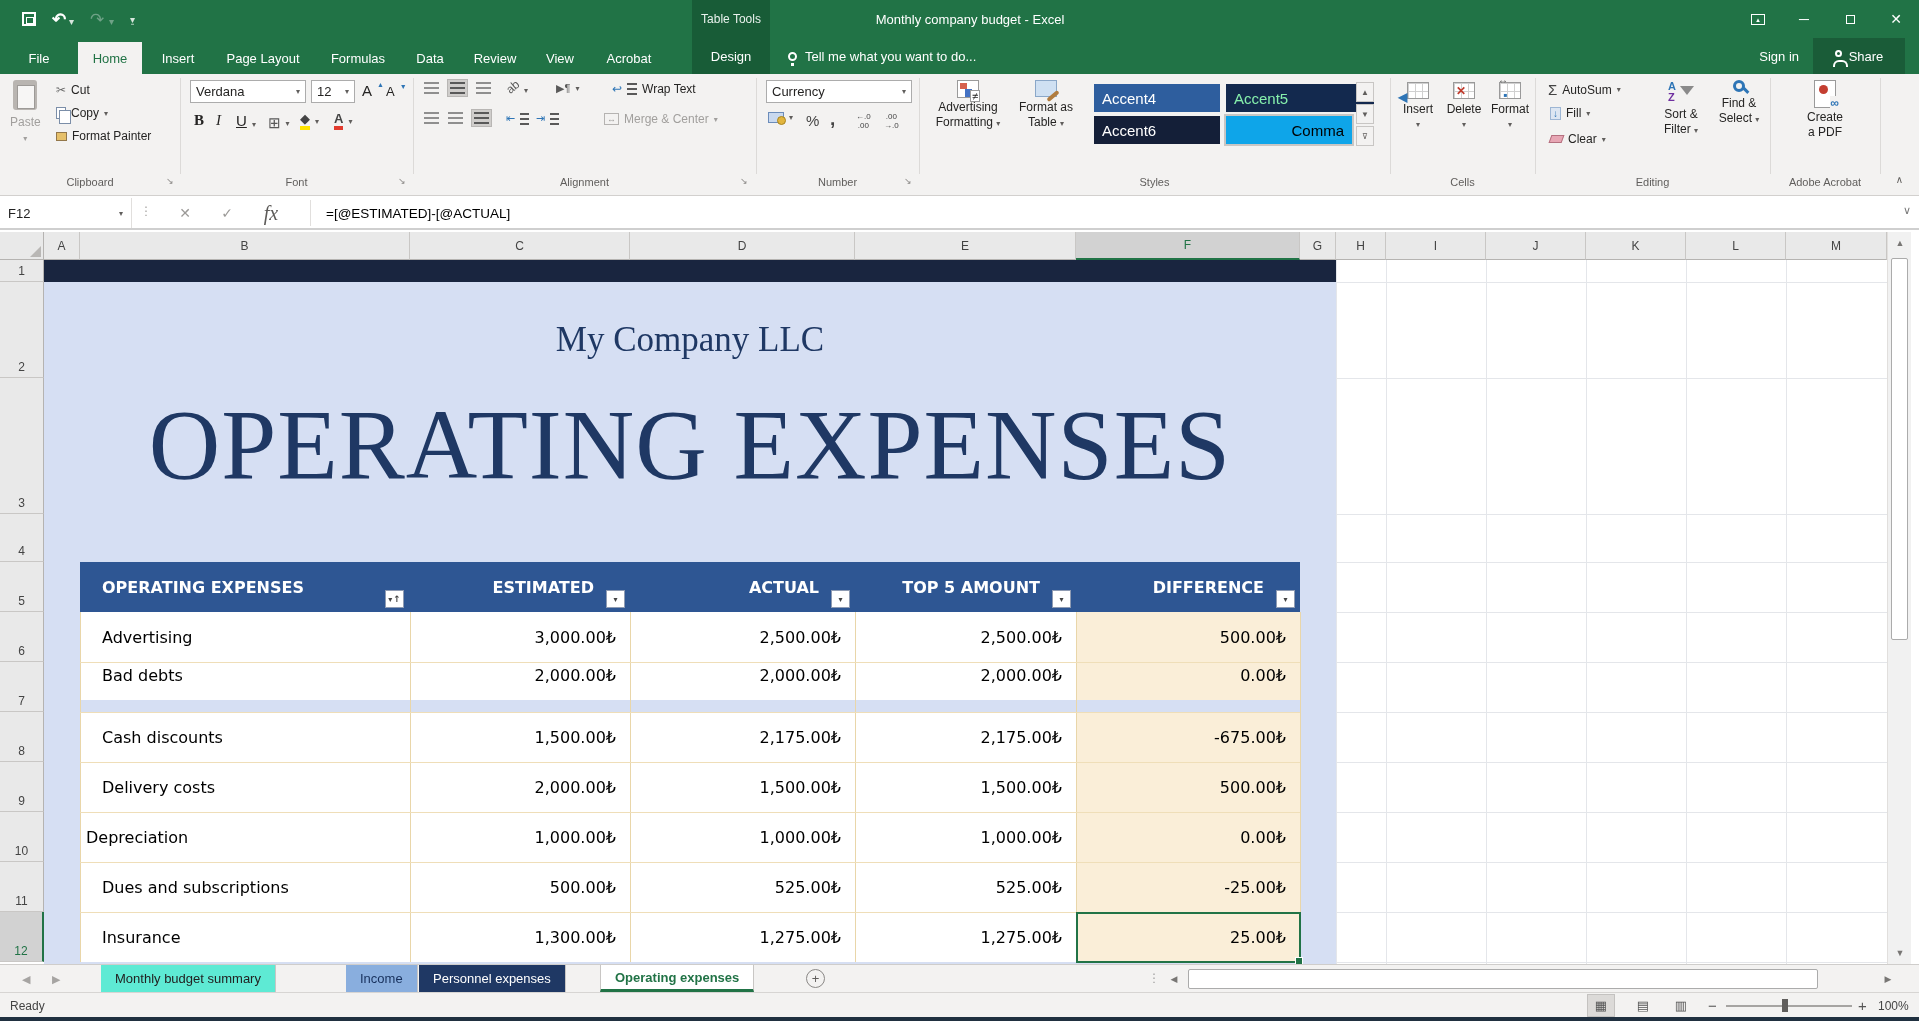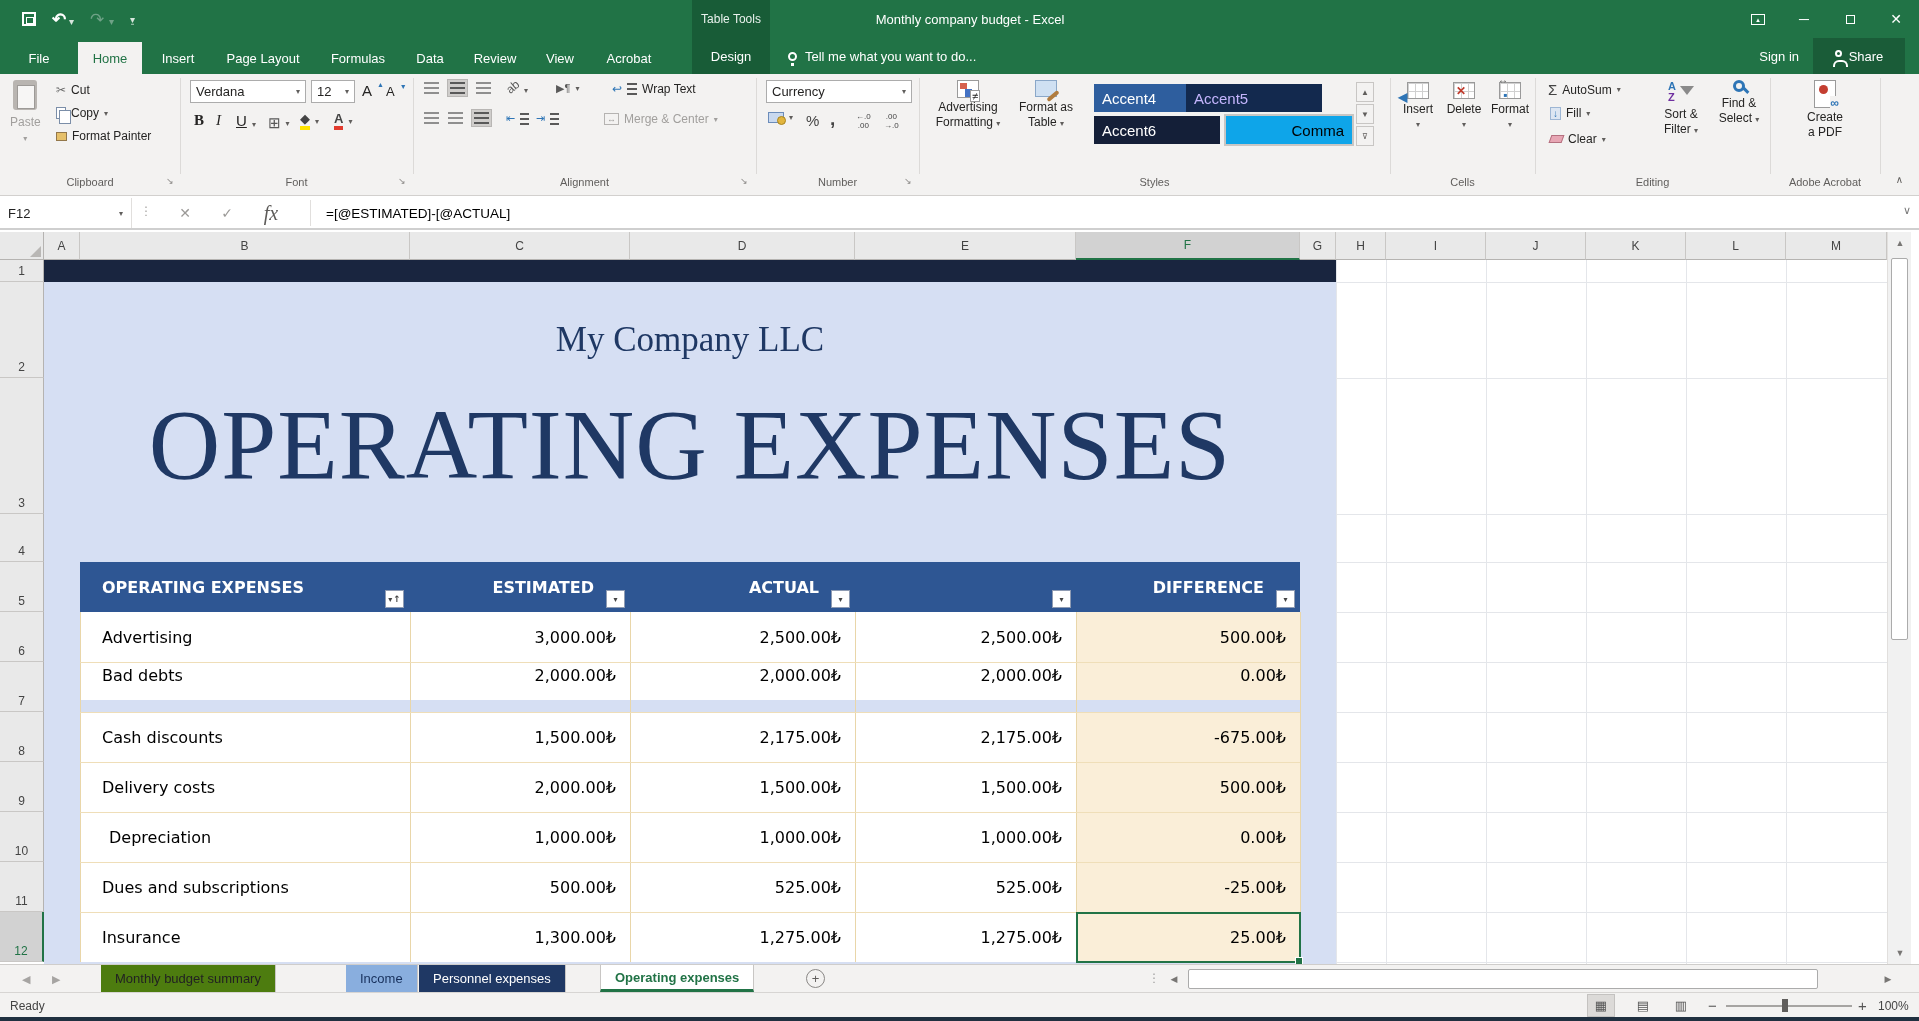--- a/index.html
+++ b/index.html
@@ -124,21 +124,21 @@
 
   
   .vscroll{position:absolute;right:8px;top:232px;width:24px;height:732px;background:#f1f1f1;border-left:1px solid #e1dfdd;}
   .vs-btn{position:absolute;left:0;width:24px;height:22px;display:flex;align-items:center;justify-content:center;color:#787674;font-size:9px;}
   .vs-thumb{position:absolute;left:3px;top:26px;width:17px;height:382px;background:#fff;border:1px solid #ababab;border-radius:2px;}
 
   
   .tabbar{position:absolute;left:0;top:964px;width:100%;height:28px;background:#f3f2f1;border-top:1px solid #cfcdcb;font-size:13px;}
   .nav-ar{position:absolute;top:0;height:28px;display:flex;align-items:center;color:#a6a4a2;font-size:11px;}
   .stab{position:absolute;top:0;height:27px;display:flex;align-items:center;padding:0 14px;border-right:1px solid #c8c6c4;color:#222;}
-  .stab.cream{background:#4d7c0f;}
+  .stab.cream{background:#5eead4;}
   .stab.blue{background:#89aede;color:#17305c;}
   .stab.navy{background:#1f3864;color:#fff;}
   .stab.active{background:#fff;color:#217346;font-weight:bold;border-bottom:3px solid #217346;border-left:1px solid #c8c6c4;}
   .addsheet{position:absolute;left:806px;top:4px;width:19px;height:19px;border:1px solid #8a8886;border-radius:50%;color:#605e5c;display:flex;align-items:center;justify-content:center;font-size:13px;}
   .tabdots{position:absolute;left:1148px;top:6px;color:#a0a0a0;font-size:12px;}
   .hscroll{position:absolute;left:1164px;top:3px;width:734px;height:22px;}
   .hs-btn{position:absolute;top:0;width:20px;height:22px;display:flex;align-items:center;justify-content:center;color:#787674;font-size:9px;}
   .hs-thumb{position:absolute;left:24px;top:1px;width:630px;height:20px;background:#fff;border:1px solid #ababab;border-radius:2px;}
 
   
@@ -317,21 +317,21 @@
       <span class="ic-cf">
           <span class="b"></span>
         </span>
       <span class="twoLine"><span>Advertising</span><br><span>Formatting</span> <span class="dd">▾</span></span>
     </div>
     <div class="ibtn" style="left:1010px;top:6px;flex-direction:column;width:72px;gap:3px">
       <span class="ic-fat"></span>
       <span class="twoLine"><span>Format as</span><br><span>Table</span> <span class="dd">▾</span></span>
     </div>
     <div class="chip" style="left:1094px;top:10px;width:126px;background:#2e5e9e;color:#fff">Accent4</div>
-    <div class="chip" style="left:1186px;top:10px;width:136px;background:#13294e;color:#c4b5fd">Accent5</div>
+    <div class="chip" style="left:1226px;top:10px;width:148px;background:#13294e;color:#86efac">Accent5</div>
     <div class="chip" style="left:1094px;top:42px;width:126px;background:#141f38;color:#fff">Accent6</div>
     <div class="chip" style="left:1226px;top:42px;width:126px;background:#0ea5e9;color:#000;outline:2px solid #c8c6c4;justify-content:flex-end">Comma</div>
     <div class="gal-scroll" style="left:1356px;top:8px">▲</div>
     <div class="gal-scroll" style="left:1356px;top:30px">▼</div>
     <div class="gal-scroll" style="left:1356px;top:52px">⊽</div>
     <div class="glabel" style="left:919px;width:471px">Styles</div>
 
     <div class="cellsbtn" style="left:1396px;top:8px">
       <span class="ic-grid"></span><span class="ov" style="left:2px;top:8px;color:#2e75b6">◀</span>
       <div>Insert</div><span class="dd">▾</span>
@@ -448,20 +448,21 @@
 
     <div class="blueband"></div>
     <div class="navyband"></div>
     <div class="company">My Company LLC</div>
     <div class="bigtitle">OPERATING EXPENSES</div>
 
     <div class="thead">
       <div class="th" style="left:0;width:330px;padding-left:22px">OPERATING EXPENSES</div>
       <div class="th num" style="left:550px;width:225px;padding-right:36px">ACTUAL</div>
       <div class="th num" style="left:330px;width:220px;padding-right:36px">ESTIMATED</div>
+      <div class="th num" style="left:775px;width:221px;padding-right:36px">TOP 5 AMOUNT</div>
       <div class="th num" style="left:996px;width:224px;padding-right:36px">DIFFERENCE</div>
       <span class="fltr" style="left:305px">▾<span style="font-size:9px">↑</span></span>
       <span class="fltr" style="left:526px">▾</span>
       <span class="fltr" style="left:751px">▾</span>
       <span class="fltr" style="left:972px">▾</span>
       <span class="fltr" style="left:1196px">▾</span>
     </div>
 
     <div class="trow" style="top:352px">
         <div class="diff"></div>
@@ -490,21 +491,21 @@
     <div class="trow" style="top:502px">
         <div class="diff"></div>
       <div class="td" style="left:0;width:330px;padding-left:22px">Delivery costs</div>
       <div class="td num" style="left:330px;width:220px;padding-right:14px">2,000.00₺</div>
       <div class="td num" style="left:550px;width:225px;padding-right:14px">1,500.00₺</div>
       <div class="td num" style="left:775px;width:221px;padding-right:14px">1,500.00₺</div>
       <div class="td num" style="left:996px;width:224px;padding-right:14px">500.00₺</div>
     </div>
     <div class="trow" style="top:552px">
         <div class="diff"></div>
-      <div class="td" style="left:0;width:330px;padding-left:29px">Depreciation</div>
+      <div class="td" style="left:0;width:330px;padding-left:6px">Depreciation</div>
       <div class="td num" style="left:330px;width:220px;padding-right:14px">1,000.00₺</div>
       <div class="td num" style="left:550px;width:225px;padding-right:14px">1,000.00₺</div>
       <div class="td num" style="left:775px;width:221px;padding-right:14px">1,000.00₺</div>
       <div class="td num" style="left:996px;width:224px;padding-right:14px">0.00₺</div>
     </div>
     <div class="trow" style="top:602px">
         <div class="diff"></div>
       <div class="td" style="left:0;width:330px;padding-left:22px">Dues and subscriptions</div>
       <div class="td num" style="left:330px;width:220px;padding-right:14px">500.00₺</div>
       <div class="td num" style="left:550px;width:225px;padding-right:14px">525.00₺</div>

